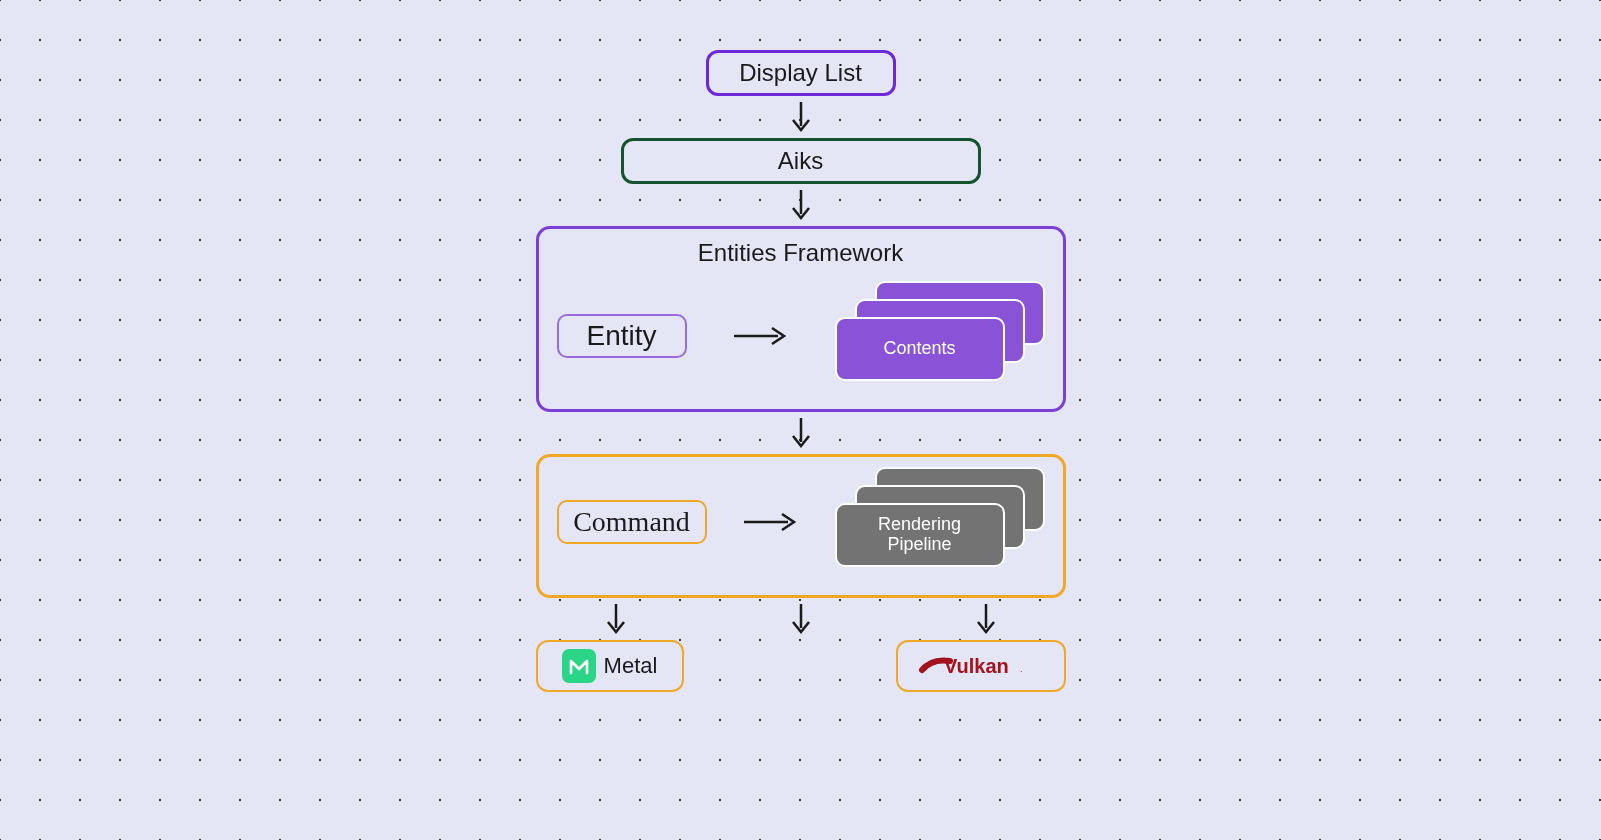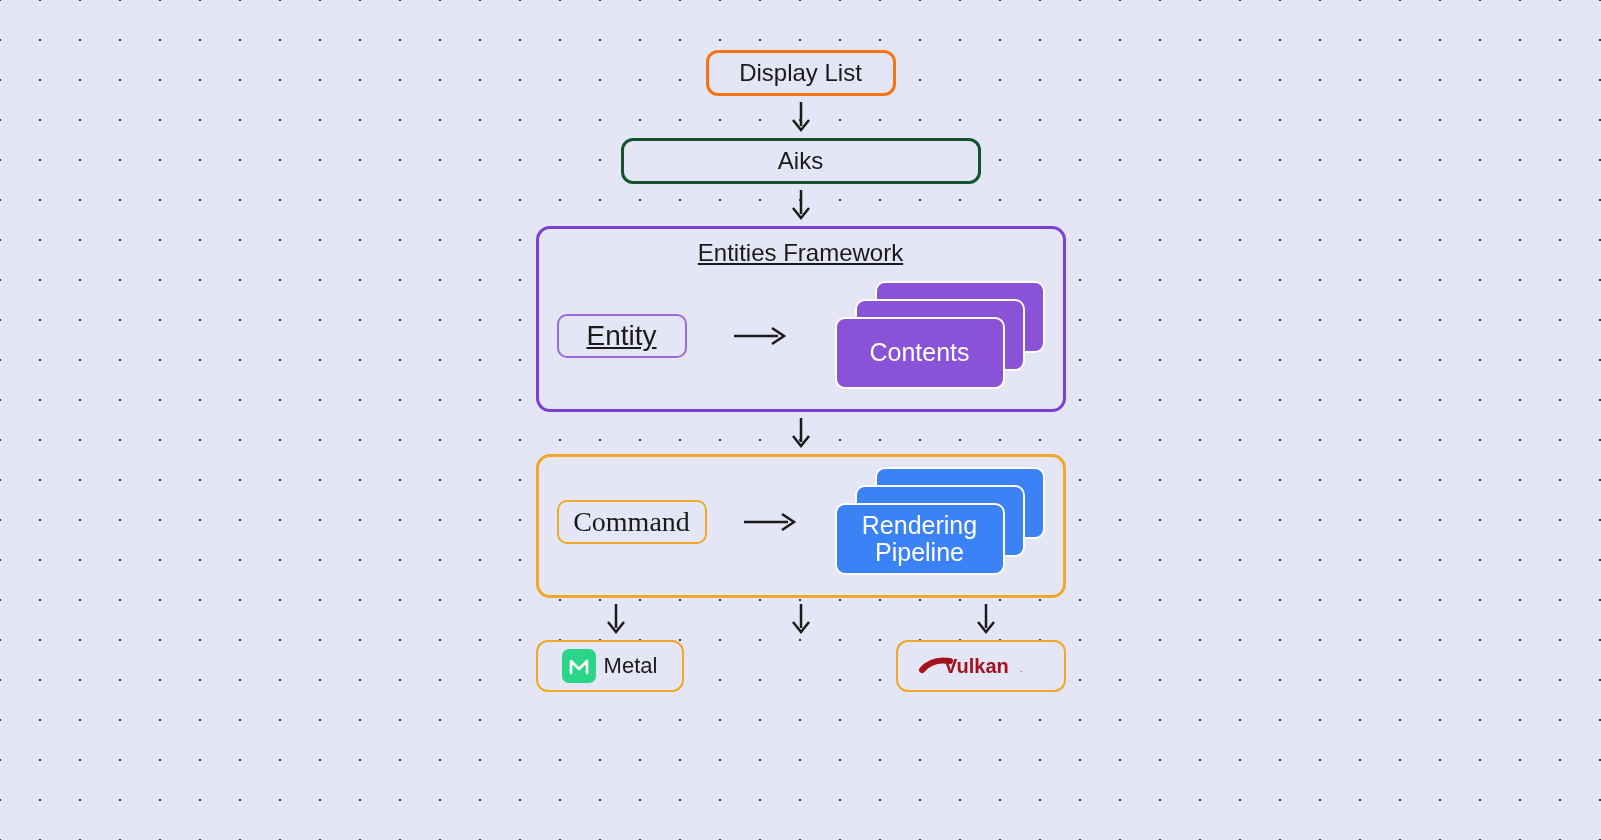--- a/index.html
+++ b/index.html
@@ -24,33 +24,32 @@
   .node {
     background: #e4e6f5;
     border-radius: 12px;
     text-align: center;
     padding: 6px 18px;
     font-size: 24px;
     color: #1a1a1a;
     margin: 0 auto;
   }
   .display-list {
-    border: 3px solid #f97316;
+    border: 3px solid #6d28d9;
     width: 190px;
   }
   .aiks {
     border: 3px solid #14532d;
     width: 360px;
   }
   .entities {
     border: 3px solid #7a3fd6;
     width: 530px;
     border-radius: 14px;
     padding: 10px 14px 18px 14px;
-    text-decoration: underline;
   }
   .hal {
     border: 3px solid #f0a826;
     width: 530px;
     border-radius: 14px;
     padding: 10px 14px 18px 14px;
   }
   .group-title {
     font-size: 24px;
     margin-bottom: 14px;
@@ -72,32 +71,32 @@
   .command-node { border: 2px solid #f0a826; color: #1a1a1a; width: 150px; font-family: Liberation Serif, serif; }
   .stack {
     position: relative;
     width: 210px;
     height: 110px;
   }
   .card {
     position: absolute;
     border-radius: 10px;
     width: 170px;
-    height: 72px;
+    height: 64px;
     border: 2px solid #fff;
     display: flex;
     align-items: center;
     justify-content: center;
-    font-size: 25px;
+    font-size: 18px;
     color: #fff;
     text-align: center;
     line-height: 1.1;
   }
   .purple-card { background: #8a52d6; }
-  .orange-card { background: #3b82f6; }
+  .orange-card { background: #737373; }
   .card.c1 { left: 40px; top: 0; }
   .card.c2 { left: 20px; top: 18px; }
   .card.c3 { left: 0;  top: 36px; }
   .arrow-v {
     width: 40px;
     height: 34px;
     margin: 4px auto;
     display: block;
   }
   .arrow-h {

